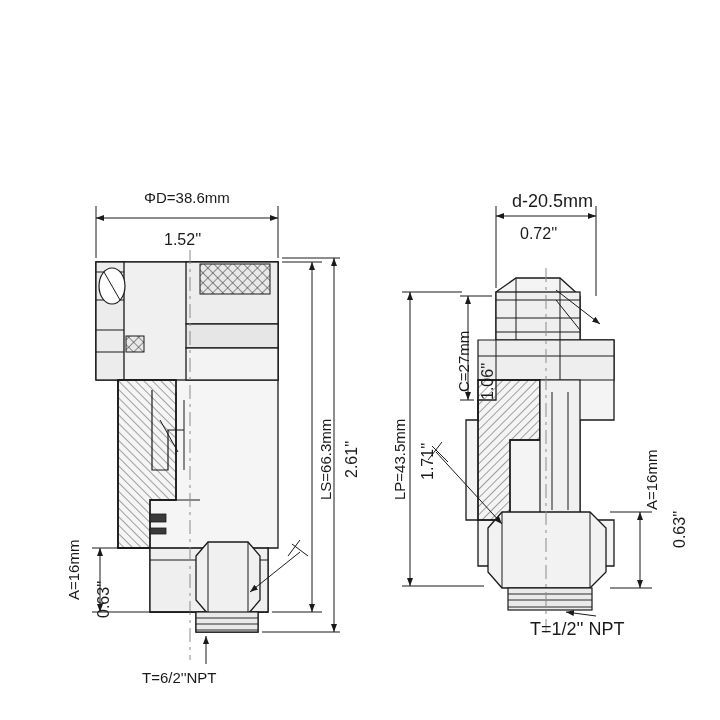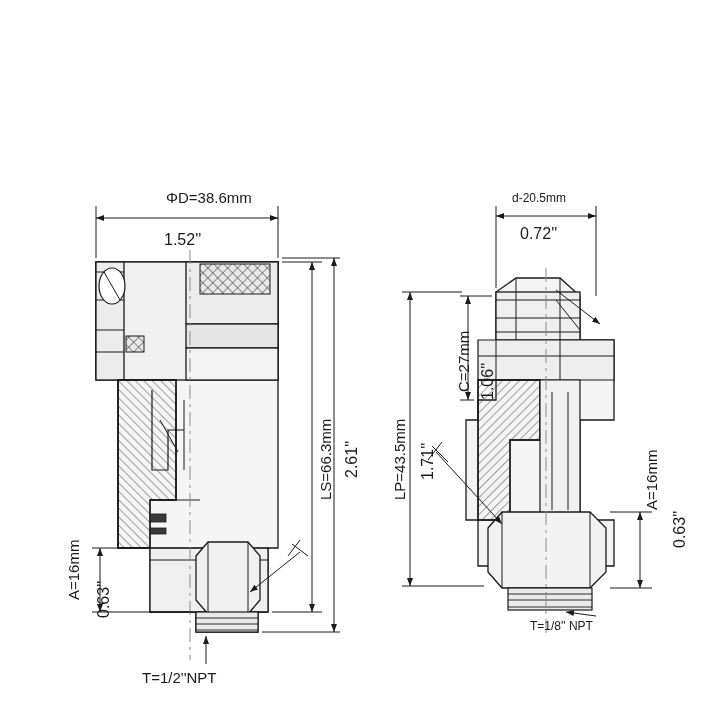--- a/index.html
+++ b/index.html
@@ -24,21 +24,21 @@
     width: 720px;
     height: 720px;
   }
   .dimtext {
     position: absolute;
     font-family: "Liberation Sans", sans-serif;
     color: #1a1a1a;
     white-space: nowrap;
     line-height: 1.05;
   }
-  .t14 { font-size: 12px; }
+  .t14 { font-size: 18px; }
   .t15 { font-size: 15px; }
   .t16 { font-size: 16px; }
   .rot90 {
     transform-origin: 0 0;
     transform: rotate(-90deg);
   }
 </style>
 </head>
 <body>
 
@@ -169,38 +169,38 @@
       <path d="M610,512 L652,512 M610,588 L652,588"></path>
       <path d="M640,512 L640,588" marker-start="url(#arrE)" marker-end="url(#arrS)"></path>
 
       <path d="M556,290 L600,324" marker-end="url(#arrS)"></path>
       <path d="M436,452 L502,524" marker-end="url(#arrS)"></path>
       <path d="M432,446 L448,462 M442,442 L428,460" stroke-width="1"></path>
       <path d="M596,616 L566,612" marker-end="url(#arrS)"></path>
     </g>
   </svg>
 
-  <div class="dimtext t15" style="left:144px; top:190px;margin-left:22px;">ΦD=38.6mm</div>
+  <div class="dimtext t15" style="left:144px; top:190px;">ΦD=38.6mm</div>
   <div class="dimtext t16" style="left:164px; top:220px;margin-top:12px;">1.52''</div>
 
   <div class="dimtext t15 rot90" style="left:318px; top:500px;">LS=66.3mm</div>
   <div class="dimtext t16 rot90" style="left:344px; top:478px;">2.61''</div>
 
   <div class="dimtext t15 rot90" style="left:66px; top:600px;">A=16mm</div>
   <div class="dimtext t16 rot90" style="left:96px; top:618px;">0.63''</div>
 
-  <div class="dimtext t15" style="left:142px; top:670px;">T=1/2''NPT</div>
+  <div class="dimtext t15" style="left:142px; top:670px;">T=6/2''NPT</div>
 
   <div class="dimtext t14" style="left:512px; top:192px;">d-20.5mm</div>
   <div class="dimtext t16" style="left:520px; top:226px;">0.72''</div>
 
   <div class="dimtext t15 rot90" style="left:456px; top:392px;">C=27mm</div>
   <div class="dimtext t16 rot90" style="left:480px; top:400px;">1.06''</div>
 
   <div class="dimtext t15 rot90" style="left:392px; top:500px;">LP=43.5mm</div>
   <div class="dimtext t16 rot90" style="left:420px; top:480px;">1.71''</div>
 
   <div class="dimtext t15 rot90" style="left:644px; top:510px;">A=16mm</div>
   <div class="dimtext t16 rot90" style="left:672px; top:548px;">0.63''</div>
 
-  <div class="dimtext t14" style="left:530px; top:620px;">T=1/8'' NPT</div>
+  <div class="dimtext t14" style="left:530px; top:620px;">T=1/2'' NPT</div>
 
 </div>
 
 </body></html>

